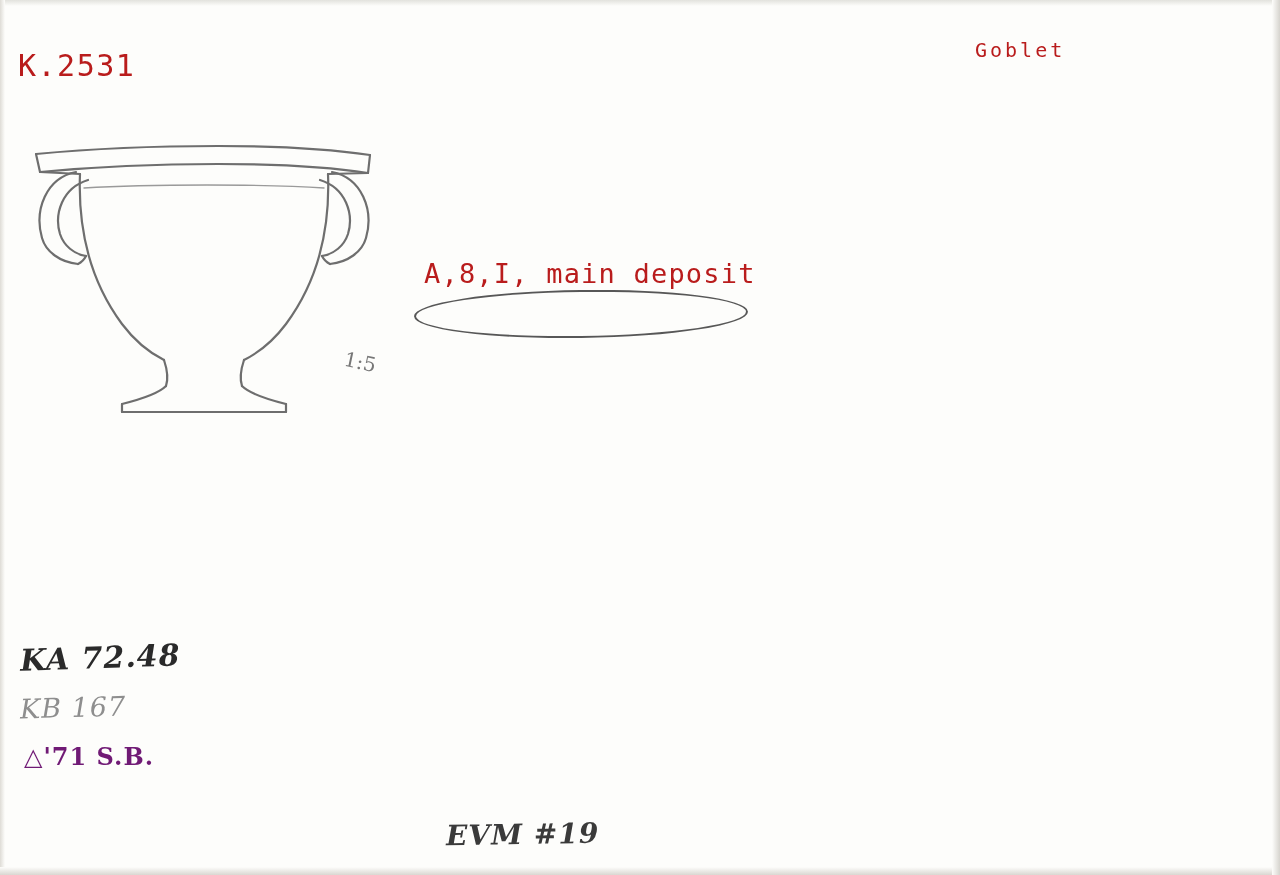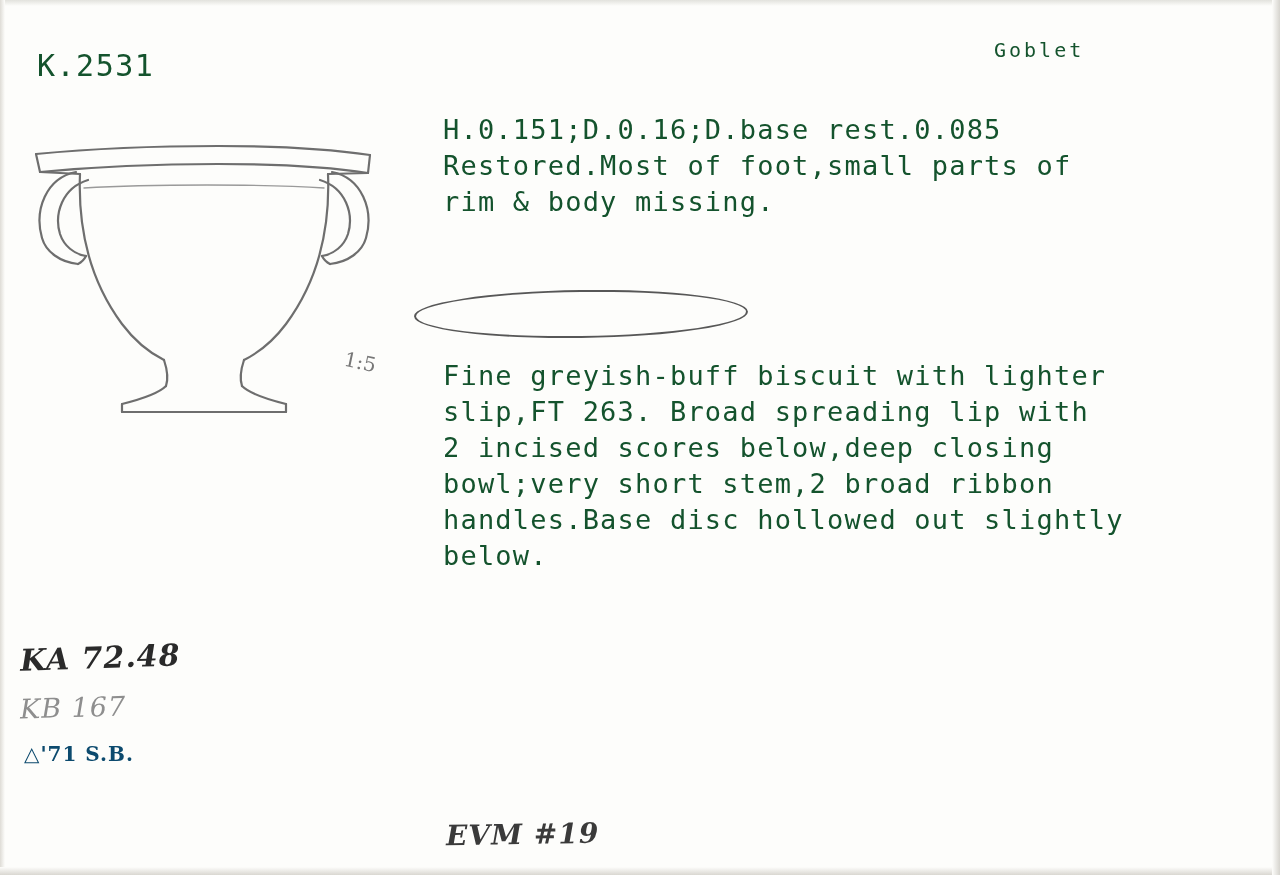--- a/index.html
+++ b/index.html
@@ -34,23 +34,22 @@
     background: linear-gradient(270deg, #d6d4ce, #fdfdfb);
   }
 
   
   .typed {
     position: absolute;
     font-family: "DejaVu Sans Mono", monospace;
     font-size: 27px;
     letter-spacing: 1.2px;
     line-height: 36px;
-    color: #14532d;
+    color: #b91c1c;
     white-space: pre;
-    margin-left: 19px;
   }
   #catalog-number {
     left: 18px; top: 48px;
     font-size: 30px;
     letter-spacing: 1.5px;
   }
   #object-title {
     left: 975px; top: 32px;
     font-size: 20px;
     letter-spacing: 3px;
@@ -100,24 +99,24 @@
   }
   #note-kb {
     left: 20px; top: 692px;
     font-size: 27px;
     color: #8e8e8e;
     transform: rotate(-1.5deg);
     letter-spacing: 1px;
   }
   #note-delta {
     left: 24px; top: 742px;
-    font-size: 20px;
+    font-size: 24px;
     font-weight: bold;
     font-style: normal;
-    color: #0c4a6e;
+    color: #701a75;
     letter-spacing: 1px;
   }
   #note-evm {
     left: 446px; top: 818px;
     font-size: 28px;
     font-weight: bold;
     color: #3a3a3a;
     letter-spacing: 1px;
     transform: rotate(-1deg);
   }
@@ -146,34 +145,26 @@
 
   <div class="edge-top"></div>
   <div class="edge-left"></div>
   <div class="edge-bottom"></div>
   <div class="edge-right"></div>
 
   <div class="typed" id="catalog-number">K.2531</div>
 
   <div class="typed" id="object-title">Goblet</div>
 
-  <div class="typed" id="measurements-block">H.0.151;D.0.16;D.base rest.0.085
-Restored.Most of foot,small parts of
-rim &amp; body missing.</div>
-
+
+  <div class="typed" id="deposit-line">A,8,I, main deposit</div>
 
 
   <div class="oval"></div>
 
-  <div class="typed" id="description-block">Fine greyish-buff biscuit with lighter
-slip,FT 263. Broad spreading lip with
-2 incised scores below,deep closing
-bowl;very short stem,2 broad ribbon
-handles.Base disc hollowed out slightly
-below.</div>
 
   <div class="hand" id="scale-note">1:5</div>
 
   <div class="hand" id="note-ka">KA 72.48</div>
 
   <div class="hand" id="note-kb">KB 167</div>
 
   <div class="hand" id="note-delta">△'71 S.B.</div>
 
   <div class="hand" id="note-evm">EVM #19</div>

